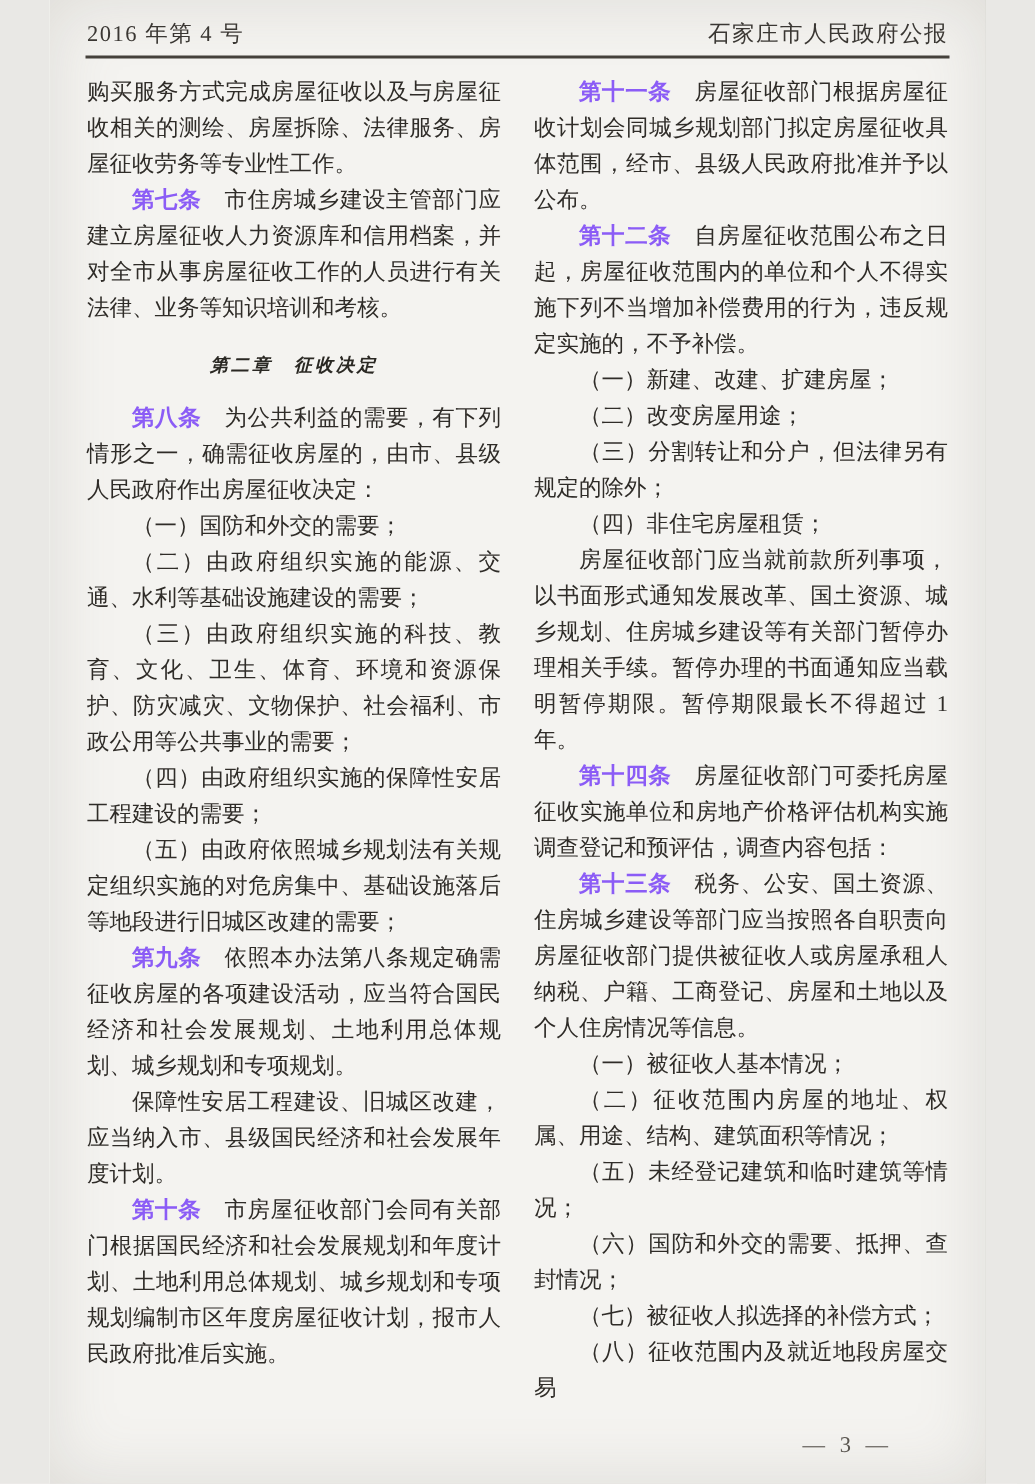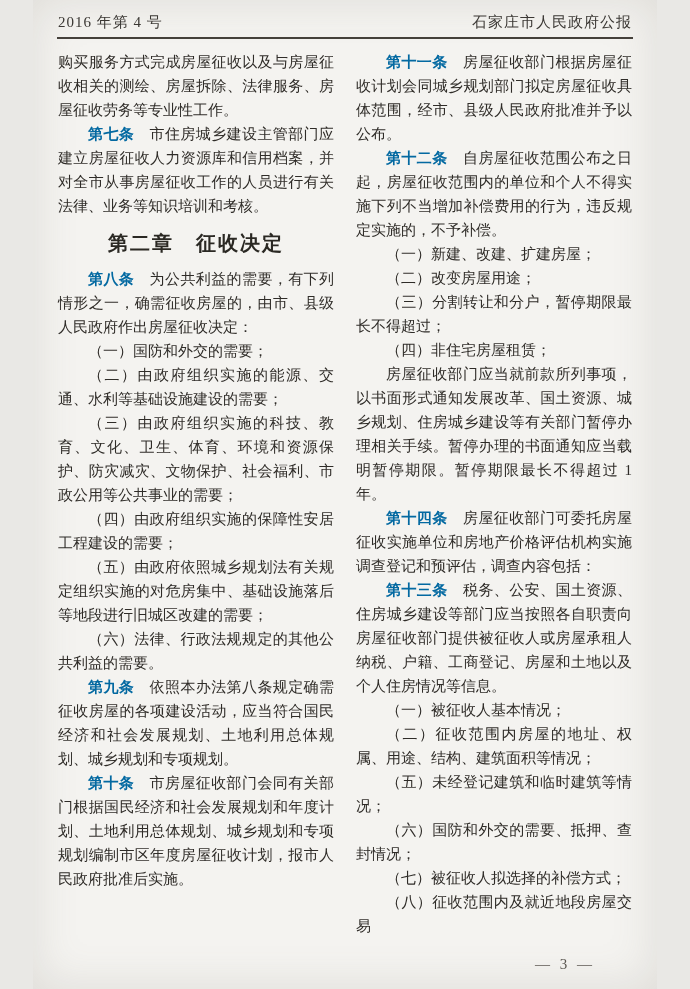--- a/index.html
+++ b/index.html
@@ -49,30 +49,31 @@
     margin: 0;
     text-indent: 2em;
   }
   .col p.continuation {
     text-indent: 0;
   }
   .col p.chapter {
     text-indent: 0;
     text-align: center;
     font-weight: bold;
-    font-size: 20px;
+    font-size: 12px;
     margin: 13px 0 12px 0;
     letter-spacing: 2px;
     font-family: "Liberation Sans", "DejaVu Sans", sans-serif;
     color: #2a2823;
+    font-style: italic;
   }
   .article-num {
     font-weight: bold;
     font-family: "Liberation Sans", "DejaVu Sans", sans-serif;
-    color: #0369a1;
+    color: #8b5cf6;
   }
   .page-footer {
     position: absolute;
     right: 62px;
     bottom: 16px;
     font-size: 15px;
     color: #5a5650;
     letter-spacing: 3px;
   }
 </style>
@@ -92,30 +93,30 @@
     <section class="col" id="col-left">
         <p class="continuation">购买服务方式完成房屋征收以及与房屋征收相关的测绘、房屋拆除、法律服务、房屋征收劳务等专业性工作。</p>
         <p class="article"><span class="article-num">第七条</span>　市住房城乡建设主管部门应建立房屋征收人力资源库和信用档案，并对全市从事房屋征收工作的人员进行有关法律、业务等知识培训和考核。</p>
         <p class="chapter">第二章　征收决定</p>
         <p class="article"><span class="article-num">第八条</span>　为公共利益的需要，有下列情形之一，确需征收房屋的，由市、县级人民政府作出房屋征收决定：</p>
         <p class="item">（一）国防和外交的需要；</p>
         <p class="item">（二）由政府组织实施的能源、交通、水利等基础设施建设的需要；</p>
         <p class="item">（三）由政府组织实施的科技、教育、文化、卫生、体育、环境和资源保护、防灾减灾、文物保护、社会福利、市政公用等公共事业的需要；</p>
         <p class="item">（四）由政府组织实施的保障性安居工程建设的需要；</p>
         <p class="item">（五）由政府依照城乡规划法有关规定组织实施的对危房集中、基础设施落后等地段进行旧城区改建的需要；</p>
-        <p class="item">（六）法律、行政法规规定的其他公共利益的需要。</p>
         <p class="article"><span class="article-num">第九条</span>　依照本办法第八条规定确需征收房屋的各项建设活动，应当符合国民经济和社会发展规划、土地利用总体规划、城乡规划和专项规划。</p>
+        <p class="item">保障性安居工程建设、旧城区改建，应当纳入市、县级国民经济和社会发展年度计划。</p>
         <p class="article"><span class="article-num">第十条</span>　市房屋征收部门会同有关部门根据国民经济和社会发展规划和年度计划、土地利用总体规划、城乡规划和专项规划编制市区年度房屋征收计划，报市人民政府批准后实施。</p>
       </section>
     <section class="col" id="col-right">
         <p class="article"><span class="article-num">第十一条</span>　房屋征收部门根据房屋征收计划会同城乡规划部门拟定房屋征收具体范围，经市、县级人民政府批准并予以公布。</p>
         <p class="article"><span class="article-num">第十二条</span>　自房屋征收范围公布之日起，房屋征收范围内的单位和个人不得实施下列不当增加补偿费用的行为，违反规定实施的，不予补偿。</p>
         <p class="item">（一）新建、改建、扩建房屋；</p>
         <p class="item">（二）改变房屋用途；</p>
-        <p class="item">（三）分割转让和分户，暂停期限最长不得超过；</p>
+        <p class="item">（三）分割转让和分户，但法律另有规定的除外；</p>
         <p class="item">（四）非住宅房屋租赁；</p>
         <p class="item">房屋征收部门应当就前款所列事项，以书面形式通知发展改革、国土资源、城乡规划、住房城乡建设等有关部门暂停办理相关手续。暂停办理的书面通知应当载明暂停期限。暂停期限最长不得超过 1 年。</p>
         <p class="article"><span class="article-num">第十四条</span>　房屋征收部门可委托房屋征收实施单位和房地产价格评估机构实施调查登记和预评估，调查内容包括：</p>
         <p class="article"><span class="article-num">第十三条</span>　税务、公安、国土资源、住房城乡建设等部门应当按照各自职责向房屋征收部门提供被征收人或房屋承租人纳税、户籍、工商登记、房屋和土地以及个人住房情况等信息。</p>
         <p class="item">（一）被征收人基本情况；</p>
         <p class="item">（二）征收范围内房屋的地址、权属、用途、结构、建筑面积等情况；</p>
         <p class="item">（五）未经登记建筑和临时建筑等情况；</p>
         <p class="item">（六）国防和外交的需要、抵押、查封情况；</p>
         <p class="item">（七）被征收人拟选择的补偿方式；</p>
         <p class="item">（八）征收范围内及就近地段房屋交易</p>

